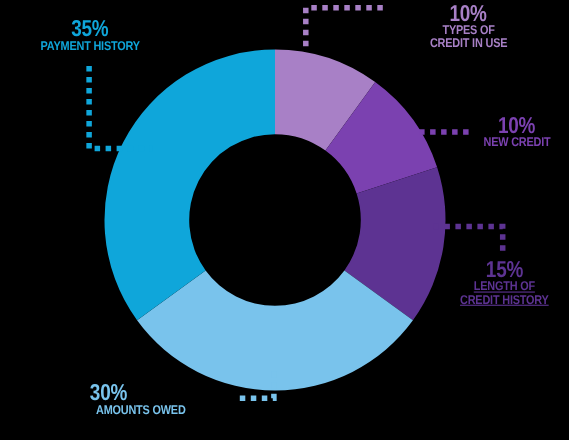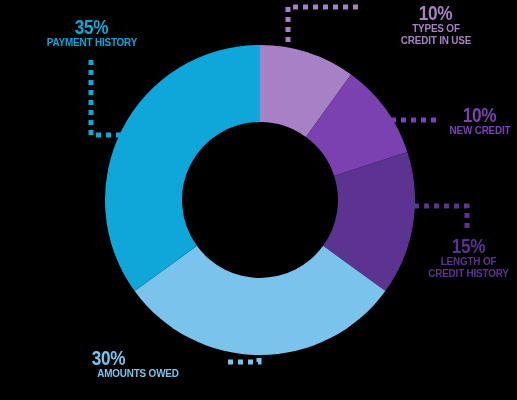--- a/index.html
+++ b/index.html
@@ -12,21 +12,20 @@
     height: 400px;
     position: relative;
     overflow: hidden;
     font-family: "Liberation Sans", sans-serif;
   }
   #chart-root {
     position: absolute;
     left: 0; top: 0;
     width: 469px;
     height: 400px;
-    margin-left: 10px;
   }
   svg.donut-svg {
     position: absolute;
     left: 0; top: 0;
     width: 517px;
     height: 400px;
     display: block;
   }
   .callout {
     position: absolute;
@@ -60,21 +59,21 @@
     left: 340px; top: 2px; width: 172px; text-align: center;
   }
   #co-types-credit .lbl { transform-origin: center; }
 
   #co-new-credit {
     left: 424px; top: 104px; width: 92px; text-align: center;
   }
   #co-new-credit .lbl { transform-origin: center; }
 
   #co-length-history {
-    left: 400px; top: 235px; width: 117px; text-align: center;
+    left: 400px; top: 235px; width: 117px; text-align: center; text-decoration: underline;
   }
   #co-length-history .lbl { transform-origin: center; }
 
   #co-amounts-owed {
     left: 78px; top: 347px; width: 132px; text-align: left;
   }
   #co-amounts-owed .lbl { transform-origin: center; }
 </style>
 </head>
 <body style="background: rgb(0, 0, 0);">

